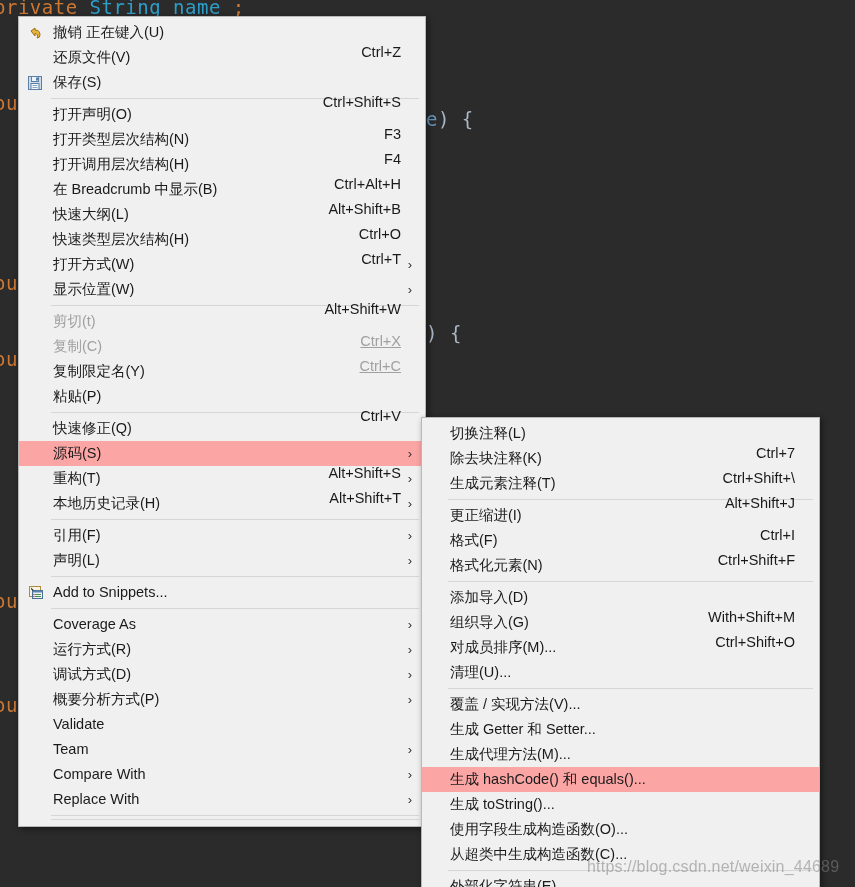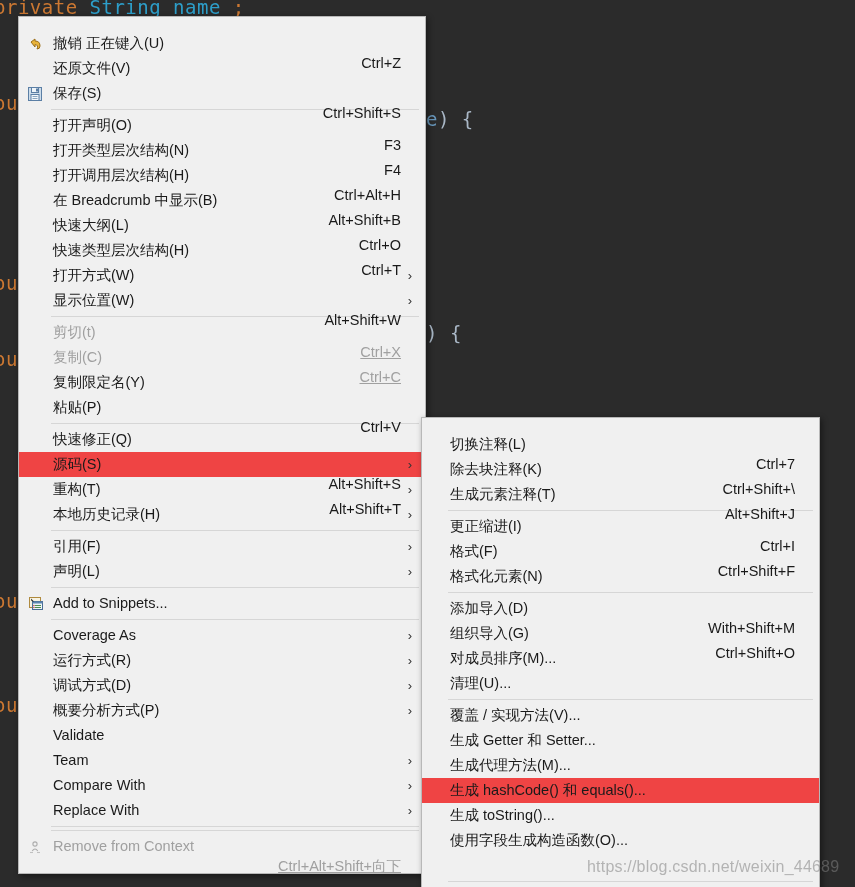--- a/index.html
+++ b/index.html
@@ -35,32 +35,32 @@
 
   
   .menu {
     position: absolute;
     background: #f0f0f0;
     border: 1px solid #b8b8b8;
     box-shadow: 2px 2px 6px rgba(0,0,0,0.45);
     font-size: 14.5px;
     color: #1a1a1a;
     box-sizing: border-box;
-    padding: 14px 0;
+    padding: 3px 0;
   }
   .menu-item {
     position: relative;
     display: flex;
     align-items: center;
     height: 25px;
     padding: 0 8px 0 0;
     cursor: default;
     white-space: nowrap;
   }
-  .menu-item.selected { background: #ef4444; }
+  .menu-item.selected { background: #fca5a5; }
   .menu-item.disabled { color: #a0a0a0; }
   .mi-icon {
     width: 32px;
     min-width: 32px;
     height: 25px;
     display: flex;
     align-items: center;
     justify-content: center;
   }
   .mi-label {
@@ -377,34 +377,20 @@
       </div>
       <div class="menu-item">
         <span class="mi-icon"></span>
         <span class="mi-label">Replace With</span>
         <span class="mi-spacer"></span>
         <span class="mi-accel"></span>
         <span class="mi-arrow">›</span>
       </div>
       <div class="separator"></div>
       <div class="separator"></div>
-      <div class="menu-item disabled">
-        <span class="mi-icon">
-          <svg class="icon-svg" width="16" height="16" viewBox="0 0 16 16" opacity="0.55">
-            <circle cx="8" cy="5" r="2.1" fill="none" stroke="#777" stroke-width="1.1"></circle>
-            <path d="M5.2 12 Q8 8 10.8 12" fill="none" stroke="#777" stroke-width="1.1"></path>
-            <line x1="3" y1="13.5" x2="6" y2="13.5" stroke="#999" stroke-width="1.1"></line>
-            <line x1="10" y1="13.5" x2="13" y2="13.5" stroke="#999" stroke-width="1.1"></line>
-          </svg>
-        </span>
-        <span class="mi-label">Remove from Context</span>
-        <span class="mi-spacer"></span>
-        <span class="mi-accel">Ctrl+Alt+Shift+向下</span>
-        <span class="mi-arrow empty">›</span>
-      </div>
     </div>
 
   <div class="menu" id="source-submenu">
       <div class="menu-item">
         <span class="mi-icon"></span>
         <span class="mi-label">切换注释(L)</span>
         <span class="mi-spacer"></span>
         <span class="mi-accel">Ctrl+7</span>
         <span class="mi-arrow empty">›</span>
       </div>
@@ -511,20 +497,21 @@
       </div>
       <div class="menu-item">
         <span class="mi-icon"></span>
         <span class="mi-label">使用字段生成构造函数(O)...</span>
         <span class="mi-spacer"></span>
         <span class="mi-accel"></span>
         <span class="mi-arrow empty">›</span>
       </div>
       <div class="menu-item">
         <span class="mi-icon"></span>
+        <span class="mi-label">从超类中生成构造函数(C)...</span>
         <span class="mi-spacer"></span>
         <span class="mi-accel"></span>
         <span class="mi-arrow empty">›</span>
       </div>
       <div class="separator"></div>
       <div class="menu-item">
         <span class="mi-icon"></span>
         <span class="mi-label">外部化字符串(E)...</span>
         <span class="mi-spacer"></span>
         <span class="mi-accel"></span>

